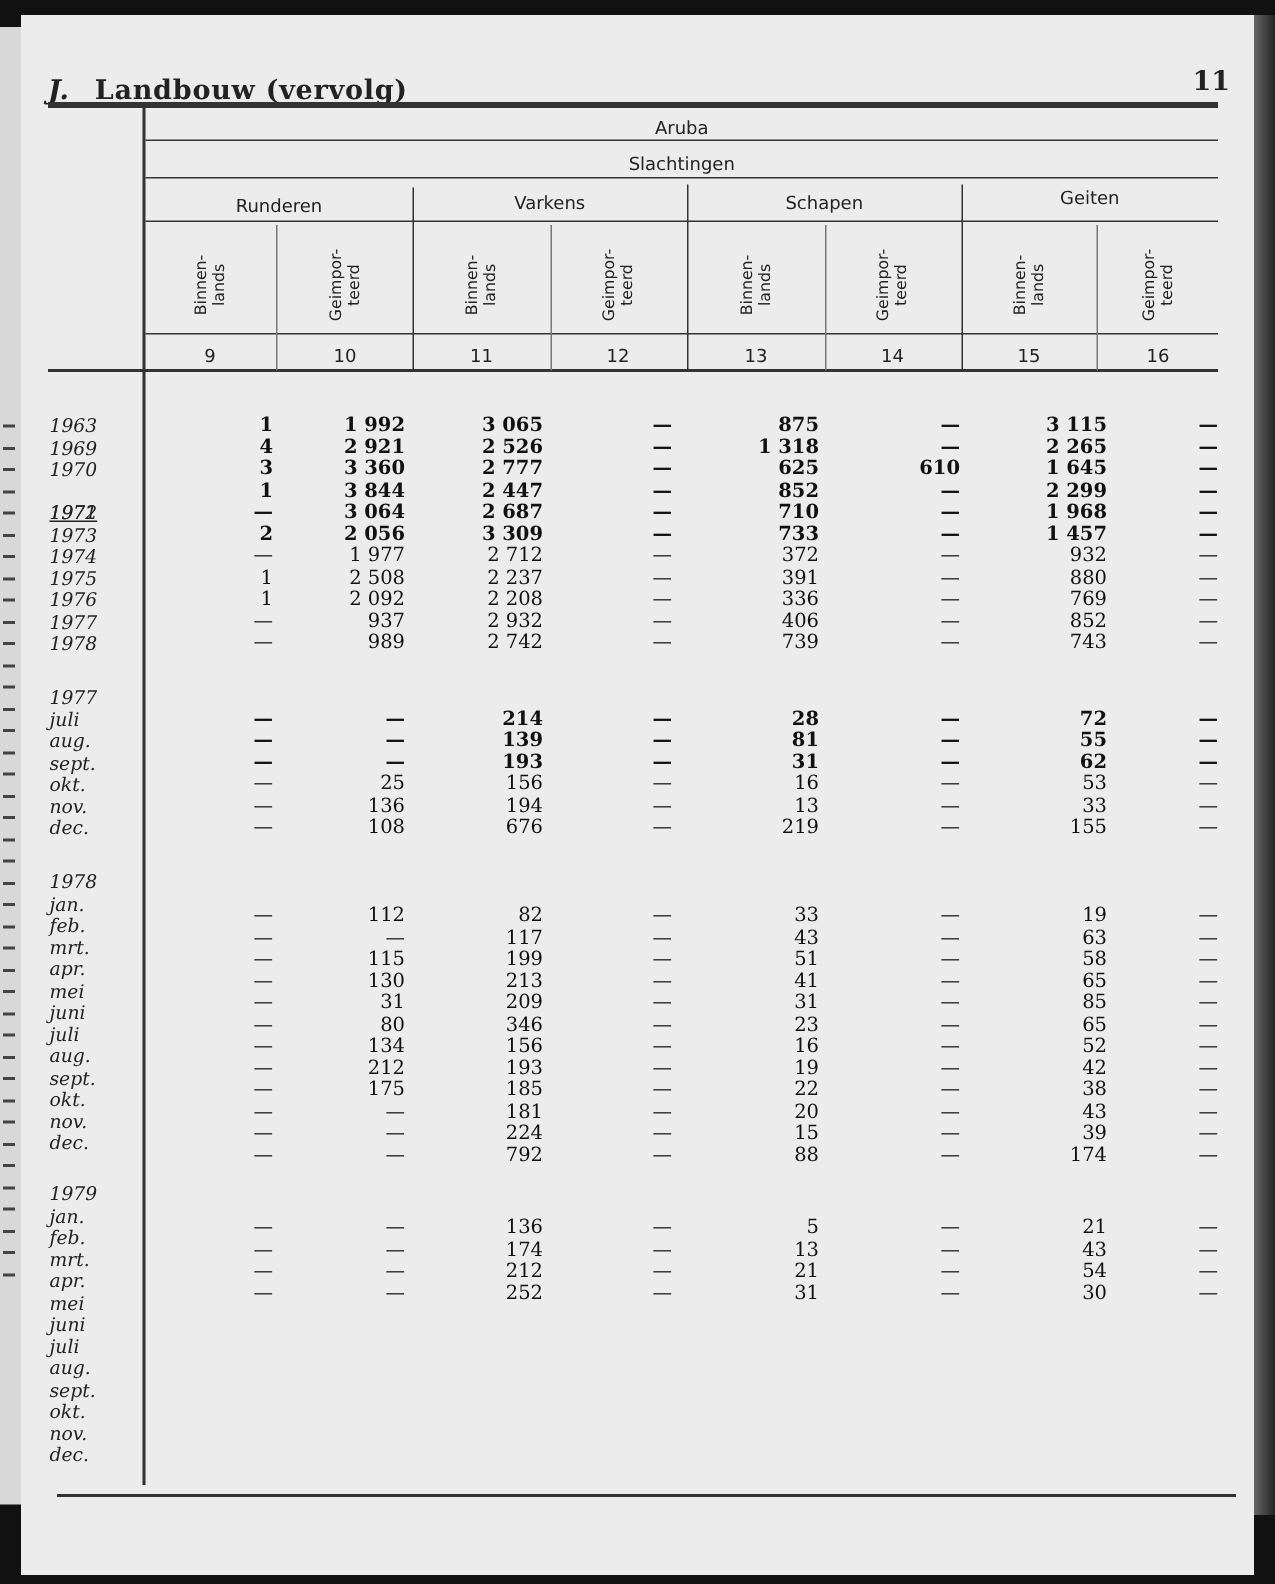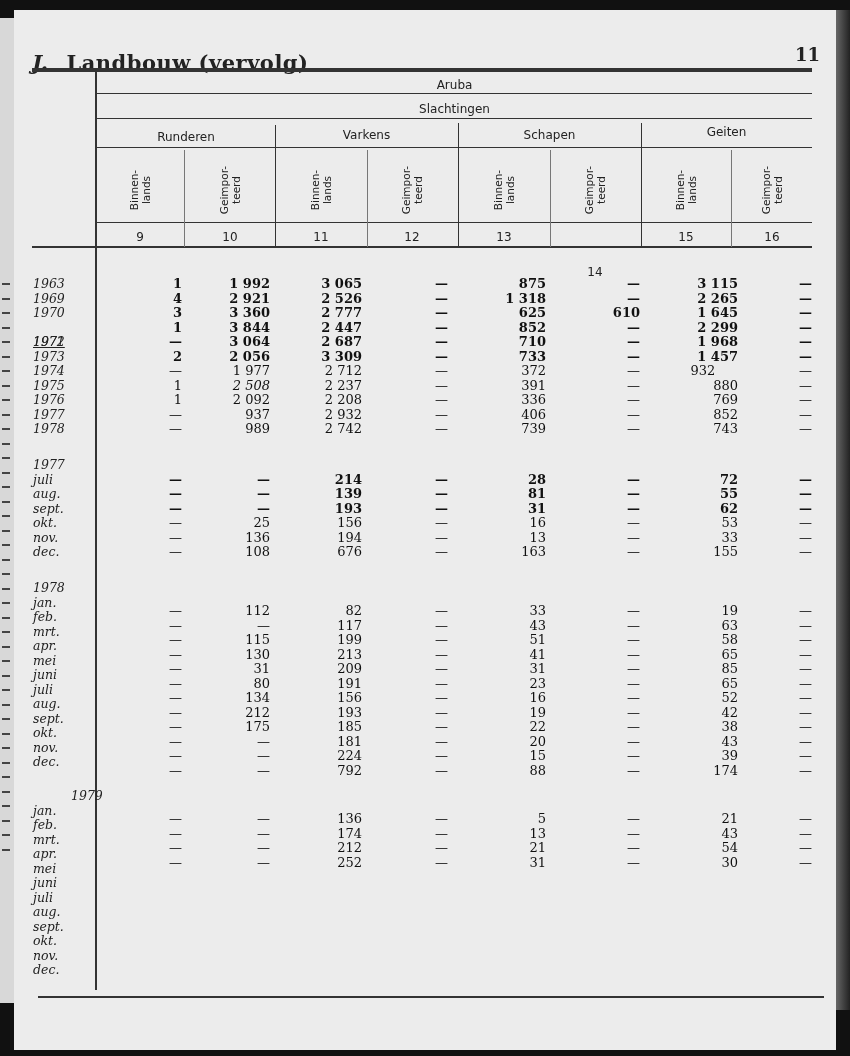--- a/index.html
+++ b/index.html
@@ -1,21 +1,21 @@
 <!DOCTYPE html>
 <html><head>
 <meta charset="utf-8">
 <style>
   html, body { margin:0; padding:0; }
   body { width:850px; height:1056px; background:#111; position:relative; overflow:hidden; font-family:"DejaVu Serif", serif; }
   .page { position:absolute; left:14px; top:10px; width:822px; height:1040px; background:#ececec; }
   .leftpage { position:absolute; left:0; top:18px; width:20px; height:985px; background:#d8d8d8; border-right:3px solid #333; }
   .leftpage .tick { position:absolute; left:2px; width:8px; height:2px; background:#444; }
   .rightedge { position:absolute; left:836px; top:10px; width:14px; height:1000px; background:linear-gradient(90deg,#666,#222); }
-  .title { position:absolute; left:32px; top:50px; font-size:21px; font-weight:bold; color:#222; letter-spacing:0.5px; }
+  .title { position:absolute; left:32px; top:50px; font-size:18px; font-weight:bold; color:#222; letter-spacing:0.5px; }
   .title .num { font-style:italic; margin-right:10px; }
   .pagenum { position:absolute; left:795px; top:44px; font-size:18px; font-weight:bold; color:#222; }
   .rule { position:absolute; background:#333; }
   .hdr { position:absolute; font-family:"DejaVu Sans", sans-serif; font-size:12px; color:#222; text-align:center; }
   .vhdr { position:absolute; font-family:"DejaVu Sans", sans-serif; font-size:10.5px; color:#222; transform:rotate(-90deg); transform-origin:center; text-align:center; line-height:12px; width:80px; }
   .colnum { position:absolute; font-family:"DejaVu Sans", sans-serif; font-size:12px; color:#222; text-align:center; }
   .lbl { position:absolute; left:33px; font-style:italic; font-size:12.5px; color:#222; line-height:14.5px; }
   .cell { position:absolute; font-size:13px; color:#111; text-align:right; width:70px; line-height:14.5px; }
   .cell.b { font-weight:bold; }
   .bleed { position:absolute; font-size:11px; color:#cfcfcf; }
@@ -107,21 +107,21 @@
     <div class="vhdr" style="left: 555px; top: 178px;">Geimpor-<br>teerd</div>
     <div class="vhdr" style="left: 646px; top: 178px;">Binnen-<br>lands</div>
     <div class="vhdr" style="left: 732px; top: 178px;">Geimpor-<br>teerd</div>
   </div>
 <div id="colnums">
     <div class="colnum" style="left: 110px; width: 60px; top: 230px;">9</div>
     <div class="colnum" style="left: 200px; width: 60px; top: 230px;">10</div>
     <div class="colnum" style="left: 291px; width: 60px; top: 230px;">11</div>
     <div class="colnum" style="left: 382px; width: 60px; top: 230px;">12</div>
     <div class="colnum" style="left: 474px; width: 60px; top: 230px;">13</div>
-    <div class="colnum" style="left: 565px; width: 60px; top: 230px; margin-top: 35px;">14</div>
+    <div class="colnum" style="left: 565px; width: 60px; top: 230px;">14</div>
     <div class="colnum" style="left: 656px; width: 60px; top: 230px;">15</div>
     <div class="colnum" style="left: 742px; width: 60px; top: 230px;">16</div>
   </div>
 <div id="body">
     <div class="lbl" style="top: 277px;">1963</div>
     <div class="cell b" style="left: 112px; top: 277px;">1</div>
     <div class="cell b" style="left: 200px; top: 277px;">1 992</div>
     <div class="cell b" style="left: 292px; top: 277px;">3 065</div>
     <div class="cell b" style="left: 378px; top: 277px;">—</div>
     <div class="cell b" style="left: 476px; top: 277px;">875</div>
@@ -173,25 +173,25 @@
     <div class="cell b" style="left: 570px; top: 349.5px;">—</div>
     <div class="cell b" style="left: 668px; top: 349.5px;">1 457</div>
     <div class="cell b" style="left: 742px; top: 349.5px;">—</div>
     <div class="lbl" style="top: 364px;">1974</div>
     <div class="cell" style="left: 112px; top: 364px;">—</div>
     <div class="cell" style="left: 200px; top: 364px;">1 977</div>
     <div class="cell" style="left: 292px; top: 364px;">2 712</div>
     <div class="cell" style="left: 378px; top: 364px;">—</div>
     <div class="cell" style="left: 476px; top: 364px;">372</div>
     <div class="cell" style="left: 570px; top: 364px;">—</div>
-    <div class="cell" style="left: 668px; top: 364px; text-align: center;">932</div>
+    <div class="cell" style="left: 668px; top: 364px;">932</div>
     <div class="cell" style="left: 742px; top: 364px;">—</div>
     <div class="lbl" style="top: 378.5px;">1975</div>
     <div class="cell" style="left: 112px; top: 378.5px;">1</div>
-    <div class="cell" style="left: 200px; top: 378.5px; font-style: italic;">2 508</div>
+    <div class="cell" style="left: 200px; top: 378.5px;">2 508</div>
     <div class="cell" style="left: 292px; top: 378.5px;">2 237</div>
     <div class="cell" style="left: 378px; top: 378.5px;">—</div>
     <div class="cell" style="left: 476px; top: 378.5px;">391</div>
     <div class="cell" style="left: 570px; top: 378.5px;">—</div>
     <div class="cell" style="left: 668px; top: 378.5px;">880</div>
     <div class="cell" style="left: 742px; top: 378.5px;">—</div>
     <div class="lbl" style="top: 393px;">1976</div>
     <div class="cell" style="left: 112px; top: 393px;">1</div>
     <div class="cell" style="left: 200px; top: 393px;">2 092</div>
     <div class="cell" style="left: 292px; top: 393px;">2 208</div>
@@ -262,21 +262,21 @@
     <div class="cell" style="left: 292px; top: 530.5px;">194</div>
     <div class="cell" style="left: 378px; top: 530.5px;">—</div>
     <div class="cell" style="left: 476px; top: 530.5px;">13</div>
     <div class="cell" style="left: 570px; top: 530.5px;">—</div>
     <div class="cell" style="left: 668px; top: 530.5px;">33</div>
     <div class="cell" style="left: 742px; top: 530.5px;">—</div>
     <div class="cell" style="left: 112px; top: 545px;">—</div>
     <div class="cell" style="left: 200px; top: 545px; text-align: right;">108</div>
     <div class="cell" style="left: 292px; top: 545px;">676</div>
     <div class="cell" style="left: 378px; top: 545px;">—</div>
-    <div class="cell" style="left: 476px; top: 545px;">163</div>
+    <div class="cell" style="left: 476px; top: 545px;">219</div>
     <div class="cell" style="left: 570px; top: 545px;">—</div>
     <div class="cell" style="left: 668px; top: 545px;">155</div>
     <div class="cell" style="left: 742px; top: 545px;">—</div>
     <div class="lbl" style="top: 581px;">1978</div>
     <div class="lbl" style="top: 595.5px;">jan.</div>
     <div class="lbl" style="top: 610px;">feb.</div>
     <div class="lbl" style="top: 624.5px;">mrt.</div>
     <div class="lbl" style="top: 639px;">apr.</div>
     <div class="lbl" style="top: 653.5px;">mei</div>
     <div class="lbl" style="top: 668px;">juni</div>
@@ -321,21 +321,21 @@
     <div class="cell" style="left: 112px; top: 662.2px;">—</div>
     <div class="cell" style="left: 200px; top: 662.2px;">31</div>
     <div class="cell" style="left: 292px; top: 662.2px;">209</div>
     <div class="cell" style="left: 378px; top: 662.2px;">—</div>
     <div class="cell" style="left: 476px; top: 662.2px;">31</div>
     <div class="cell" style="left: 570px; top: 662.2px;">—</div>
     <div class="cell" style="left: 668px; top: 662.2px;">85</div>
     <div class="cell" style="left: 742px; top: 662.2px;">—</div>
     <div class="cell" style="left: 112px; top: 676.7px;">—</div>
     <div class="cell" style="left: 200px; top: 676.7px;">80</div>
-    <div class="cell" style="left: 292px; top: 676.7px;">191</div>
+    <div class="cell" style="left: 292px; top: 676.7px;">346</div>
     <div class="cell" style="left: 378px; top: 676.7px;">—</div>
     <div class="cell" style="left: 476px; top: 676.7px;">23</div>
     <div class="cell" style="left: 570px; top: 676.7px;">—</div>
     <div class="cell" style="left: 668px; top: 676.7px;">65</div>
     <div class="cell" style="left: 742px; top: 676.7px;">—</div>
     <div class="cell" style="left: 112px; top: 691.2px;">—</div>
     <div class="cell" style="left: 200px; top: 691.2px;">134</div>
     <div class="cell" style="left: 292px; top: 691.2px;">156</div>
     <div class="cell" style="left: 378px; top: 691.2px;">—</div>
     <div class="cell" style="left: 476px; top: 691.2px;">16</div>
@@ -375,21 +375,21 @@
     <div class="cell" style="left: 668px; top: 749.2px;">39</div>
     <div class="cell" style="left: 742px; top: 749.2px;">—</div>
     <div class="cell" style="left: 112px; top: 763.7px;">—</div>
     <div class="cell" style="left: 200px; top: 763.7px;">—</div>
     <div class="cell" style="left: 292px; top: 763.7px;">792</div>
     <div class="cell" style="left: 378px; top: 763.7px;">—</div>
     <div class="cell" style="left: 476px; top: 763.7px;">88</div>
     <div class="cell" style="left: 570px; top: 763.7px;">—</div>
     <div class="cell" style="left: 668px; top: 763.7px;">174</div>
     <div class="cell" style="left: 742px; top: 763.7px;">—</div>
-    <div class="lbl" style="top: 789px; margin-left: 38px;">1979</div>
+    <div class="lbl" style="top: 789px;">1979</div>
     <div class="lbl" style="top: 803.5px;">jan.</div>
     <div class="lbl" style="top: 818px;">feb.</div>
     <div class="lbl" style="top: 832.5px;">mrt.</div>
     <div class="lbl" style="top: 847px;">apr.</div>
     <div class="lbl" style="top: 861.5px;">mei</div>
     <div class="lbl" style="top: 876px;">juni</div>
     <div class="lbl" style="top: 890.5px;">juli</div>
     <div class="lbl" style="top: 905px;">aug.</div>
     <div class="lbl" style="top: 919.5px;">sept.</div>
     <div class="lbl" style="top: 934px;">okt.</div>

